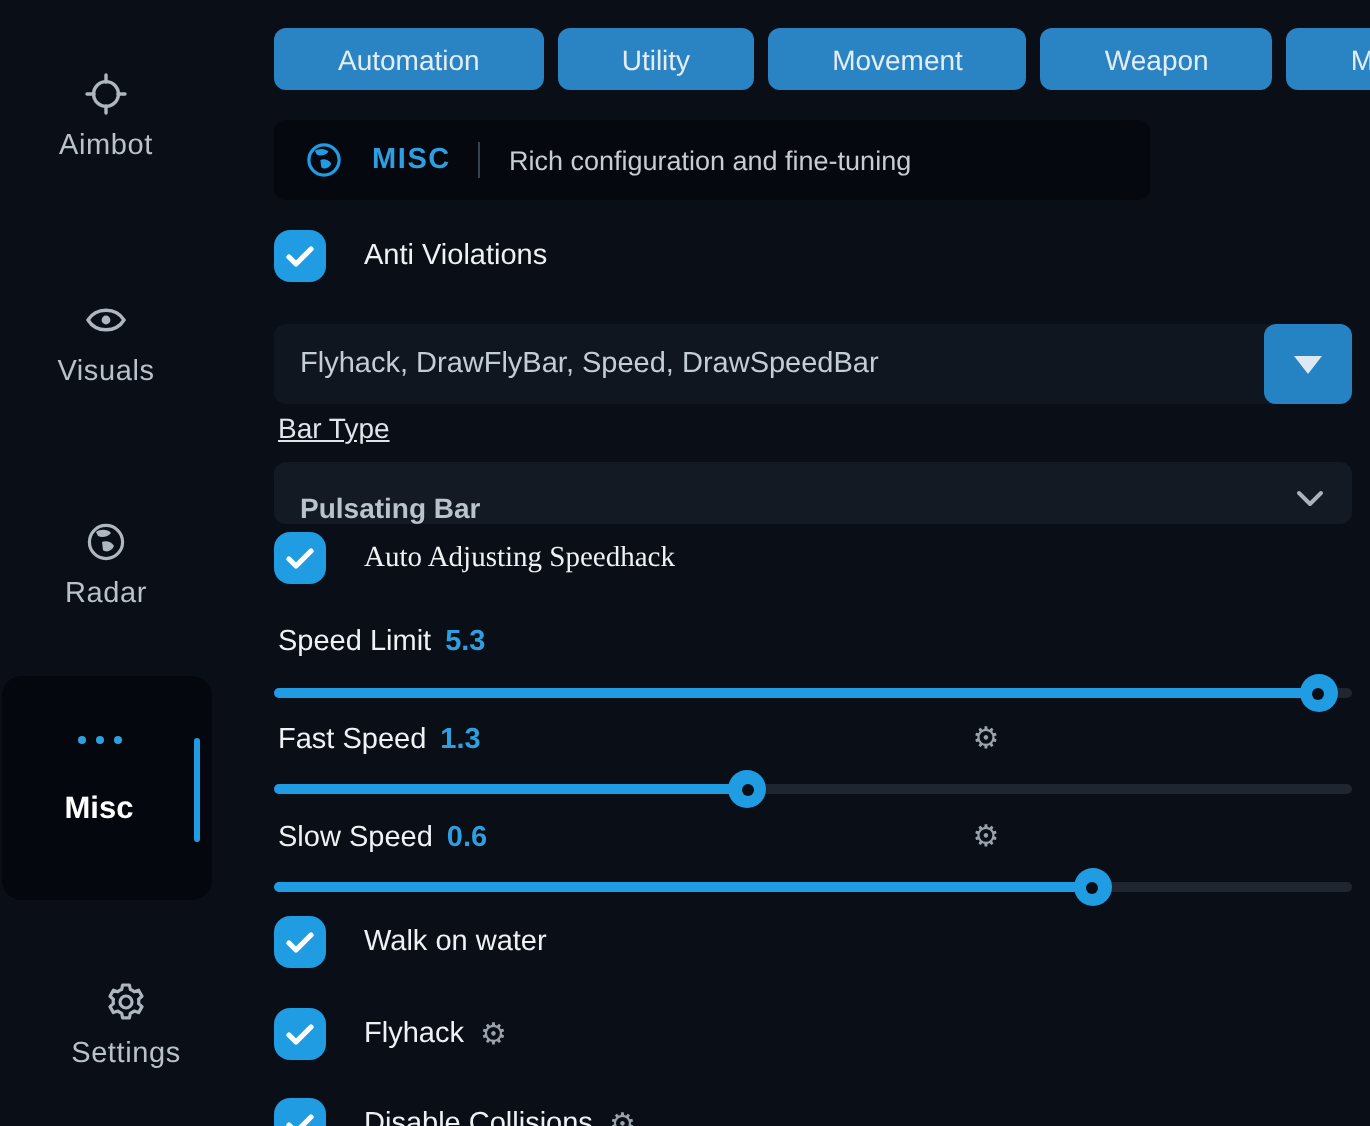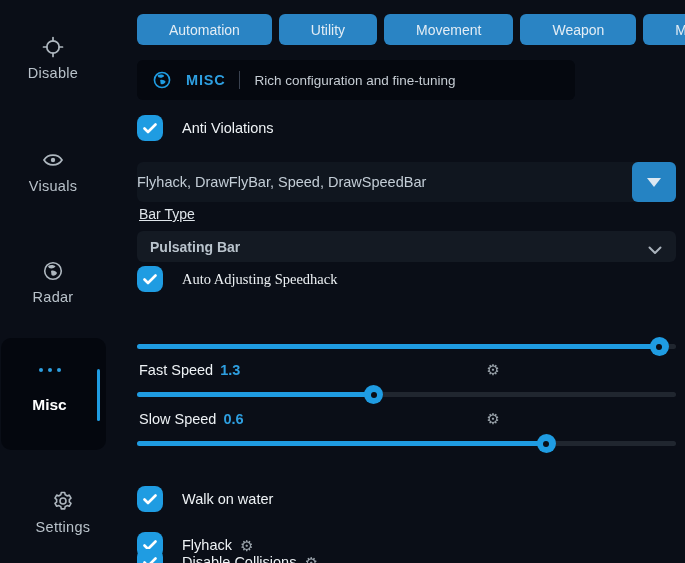--- a/index.html
+++ b/index.html
@@ -58,33 +58,33 @@
     width:26px; height:26px; border-radius:8px; background:#1f9ce2;
     display:flex; align-items:center; justify-content:center; flex:0 0 auto;
   }
   .check-row .c-label { margin-left:19px; font-size:14.5px; color:#eef2f5; }
   .gear { color:#9aa3ab; font-size:15px; margin-left:8px; line-height:1; }
 
   .multiselect {
     position:absolute; left:0; top:162px; width:539px; height:40px;
     background:#10161f; border-radius:6px; display:flex; align-items:center; cursor:pointer;
   }
-  .multiselect .ms-text { font-size:14.5px; color:#c3cdd6; }
+  .multiselect .ms-text { margin-left:13px; font-size:14.5px; color:#c3cdd6; }
   .ms-btn {
     position:absolute; right:0; top:0; width:44px; height:40px;
     background:#2583c3; border-radius:6px; border:none; cursor:pointer;
     display:flex; align-items:center; justify-content:center;
   }
   .tri-down { width:0; height:0; border-left:7px solid transparent; border-right:7px solid transparent; border-top:9px solid #dce8f2; }
 
   .field-label { position:absolute; left:2px; font-size:14px; color:#dfe5ea;text-decoration:underline; }
 
   .select {
     position:absolute; left:0; top:231px; width:539px; height:31px;
-    background:#141a23; border-radius:6px; display:flex; align-items:center; cursor:pointer;
+    background:#141a23; border-radius:6px; display:flex; align-items:flex-end; cursor:pointer;
   }
   .select .sel-text { margin-left:13px; font-size:14px; font-weight:bold; color:#b9c3cc; }
   .select .chev { position:absolute; right:14px; top:10px; }
 
   .slider-label-row { position:absolute; left:2px; font-size:14.5px; color:#eef2f5; display:flex; align-items:center; }
   .slider-label-row .val { color:#2e9fe0; font-weight:bold; margin-left:7px; }
   .row-gear { position:absolute; left:338px; width:20px; text-align:center; }
 
   .track {
     position:absolute; left:0; width:539px; height:5px;
@@ -108,21 +108,21 @@
     <div class="nav-item" style="top:36px;">
       <span class="nav-icon">
         <svg width="22" height="22" viewBox="0 0 22 22" fill="none" stroke="#aeb7bf" stroke-width="1.7" stroke-linecap="round">
           <circle cx="11" cy="11" r="6.2"></circle>
           <line x1="11" y1="1.5" x2="11" y2="5"></line>
             <line x1="11" y1="17" x2="11" y2="20.5"></line>
           <line x1="1.5" y1="11" x2="5" y2="11"></line>
             <line x1="17" y1="11" x2="20.5" y2="11"></line>
         </svg>
       </span>
-      <span class="nav-label">Disable</span>
+      <span class="nav-label">Aimbot</span>
     </div>
 
     <div class="nav-item" style="top:260px;">
       <span class="nav-icon">
         <svg width="22" height="22" viewBox="0 0 22 22" fill="none">
           <circle cx="11" cy="11" r="8.3" stroke="#aeb7bf" stroke-width="1.6"></circle>
           <path d="M6 6 C8 4.5, 12 4.5, 13.5 6.5 C12 8.5, 9 9, 7 8 Z" fill="#aeb7bf"></path>
           <path d="M9 11 C11 10, 14 11, 15 13 C14 15.5, 11 16.5, 9.5 15 Z" fill="#aeb7bf"></path>
         </svg>
       </span>
@@ -211,20 +211,24 @@
 
     <div class="check-row" style="top:266px;font-family:Liberation Serif, serif;">
       <span class="checkbox">
         <svg width="14" height="11" viewBox="0 0 14 11" fill="none" stroke="#ffffff" stroke-width="2.6" stroke-linecap="round" stroke-linejoin="round">
             <polyline points="1.5,5.5 5,9 12.5,1.5"></polyline>
           </svg>
       </span>
       <span class="c-label">Auto Adjusting Speedhack</span>
     </div>
 
+    <div class="slider-label-row" style="top:313px;">
+      <span>Speed Limit</span>
+      <span class="val">5.3</span>
+    </div>
     <div class="track" style="top:344px;">
       <div class="fill" style="width: 97%;">
         <span class="thumb">
             <i></i>
           </span>
       </div>
     </div>
 
     <div class="slider-label-row" style="top:362px;">
       <span>Fast Speed</span>
@@ -245,30 +249,30 @@
     </div>
     <span class="gear row-gear" style="top:411px;">⚙</span>
     <div class="track" style="top:441px;">
       <div class="fill" style="width: 76%;">
         <span class="thumb">
             <i></i>
           </span>
       </div>
     </div>
 
-    <div class="check-row" style="top:486px;">
+    <div class="check-row" style="top:458px;">
       <span class="checkbox">
         <svg width="14" height="11" viewBox="0 0 14 11" fill="none" stroke="#ffffff" stroke-width="2.6" stroke-linecap="round" stroke-linejoin="round">
             <polyline points="1.5,5.5 5,9 12.5,1.5"></polyline>
           </svg>
       </span>
       <span class="c-label">Walk on water</span>
     </div>
 
-    <div class="check-row" style="top:532px;align-items:center;">
+    <div class="check-row" style="top:504px;align-items:center;">
       <span class="checkbox">
         <svg width="14" height="11" viewBox="0 0 14 11" fill="none" stroke="#ffffff" stroke-width="2.6" stroke-linecap="round" stroke-linejoin="round">
             <polyline points="1.5,5.5 5,9 12.5,1.5"></polyline>
           </svg>
       </span>
       <span class="c-label">Flyhack</span>
       <span class="gear">⚙</span>
     </div>
 
     <div class="check-row" style="top:549px;">

